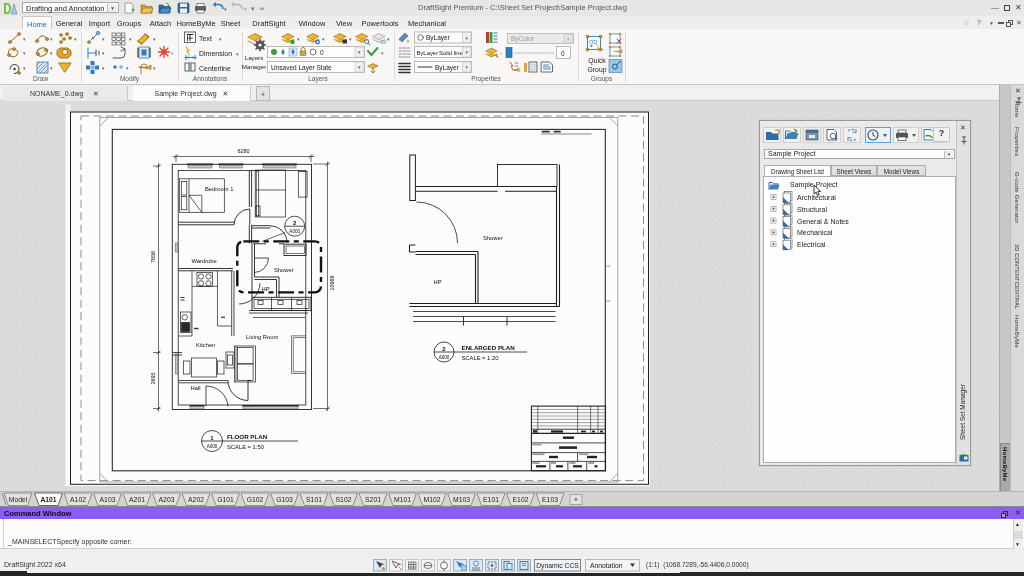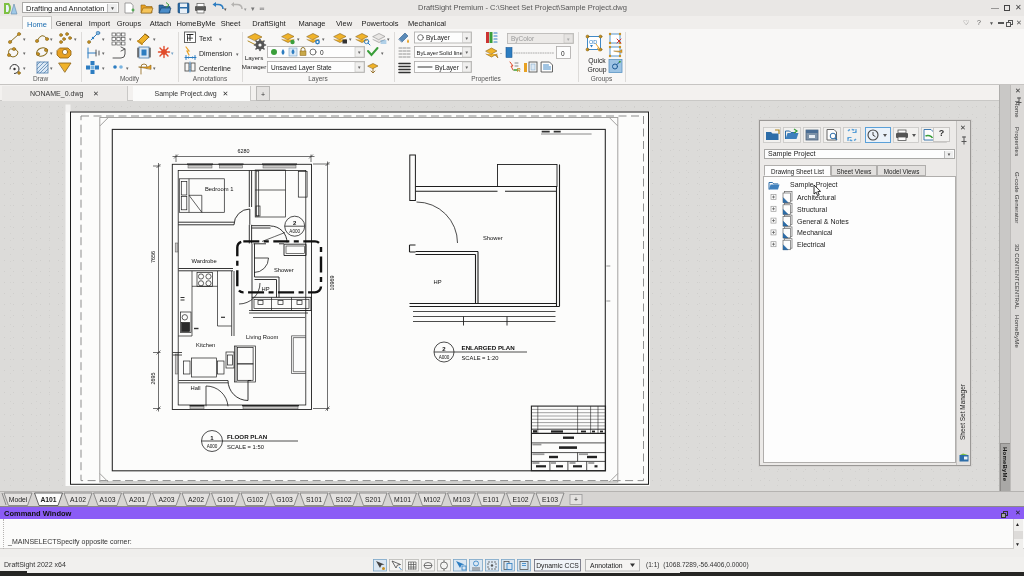--- a/index.html
+++ b/index.html
@@ -111,21 +111,21 @@
 
   <div class="abs" id="menurow">
     <div class="mtab active" style="left:22px;width:30px;">Home</div>
     <div class="mtab" style="left:55px;width:28px;">General</div>
     <div class="mtab" style="left:84px;width:31px;">Import</div>
     <div class="mtab" style="left:113px;width:32px;">Groups</div>
     <div class="mtab" style="left:145px;width:31px;">Attach</div>
     <div class="mtab" style="left:176px;width:40px;">HomeByMe</div>
     <div class="mtab" style="left:216px;width:29px;">Sheet</div>
     <div class="mtab" style="left:245px;width:48px;">DraftSight</div>
-    <div class="mtab" style="left:293px;width:38px;">Manage</div>
+    <div class="mtab" style="left:293px;width:38px;">Window</div>
     <div class="mtab" style="left:331px;width:26px;">View</div>
     <div class="mtab" style="left:357px;width:46px;">Powertools</div>
     <div class="mtab" style="left:403px;width:48px;">Mechanical</div>
     <div class="abs" style="left:963px;top:3px;font-size:7px;color:#666;">♡</div>
     <div class="abs" style="left:977px;top:3px;font-size:7px;color:#555;">?</div>
     <div class="abs" style="left:989px;top:4px;font-size:5px;color:#555;">▼</div>
     <div class="abs" style="left:998px;top:6px;width:6px;height:2px;background:#555;"></div>
     <div class="abs" style="left:1008px;top:4px;width:5px;height:5px;border:1px solid #555;background:#f0eeec;"></div>
     <div class="abs" style="left:1006px;top:6px;width:5px;height:5px;border:1px solid #555;background:#f0eeec;"></div>
     <div class="abs" style="left:1016px;top:3px;font-size:7px;color:#555;">✕</div>

